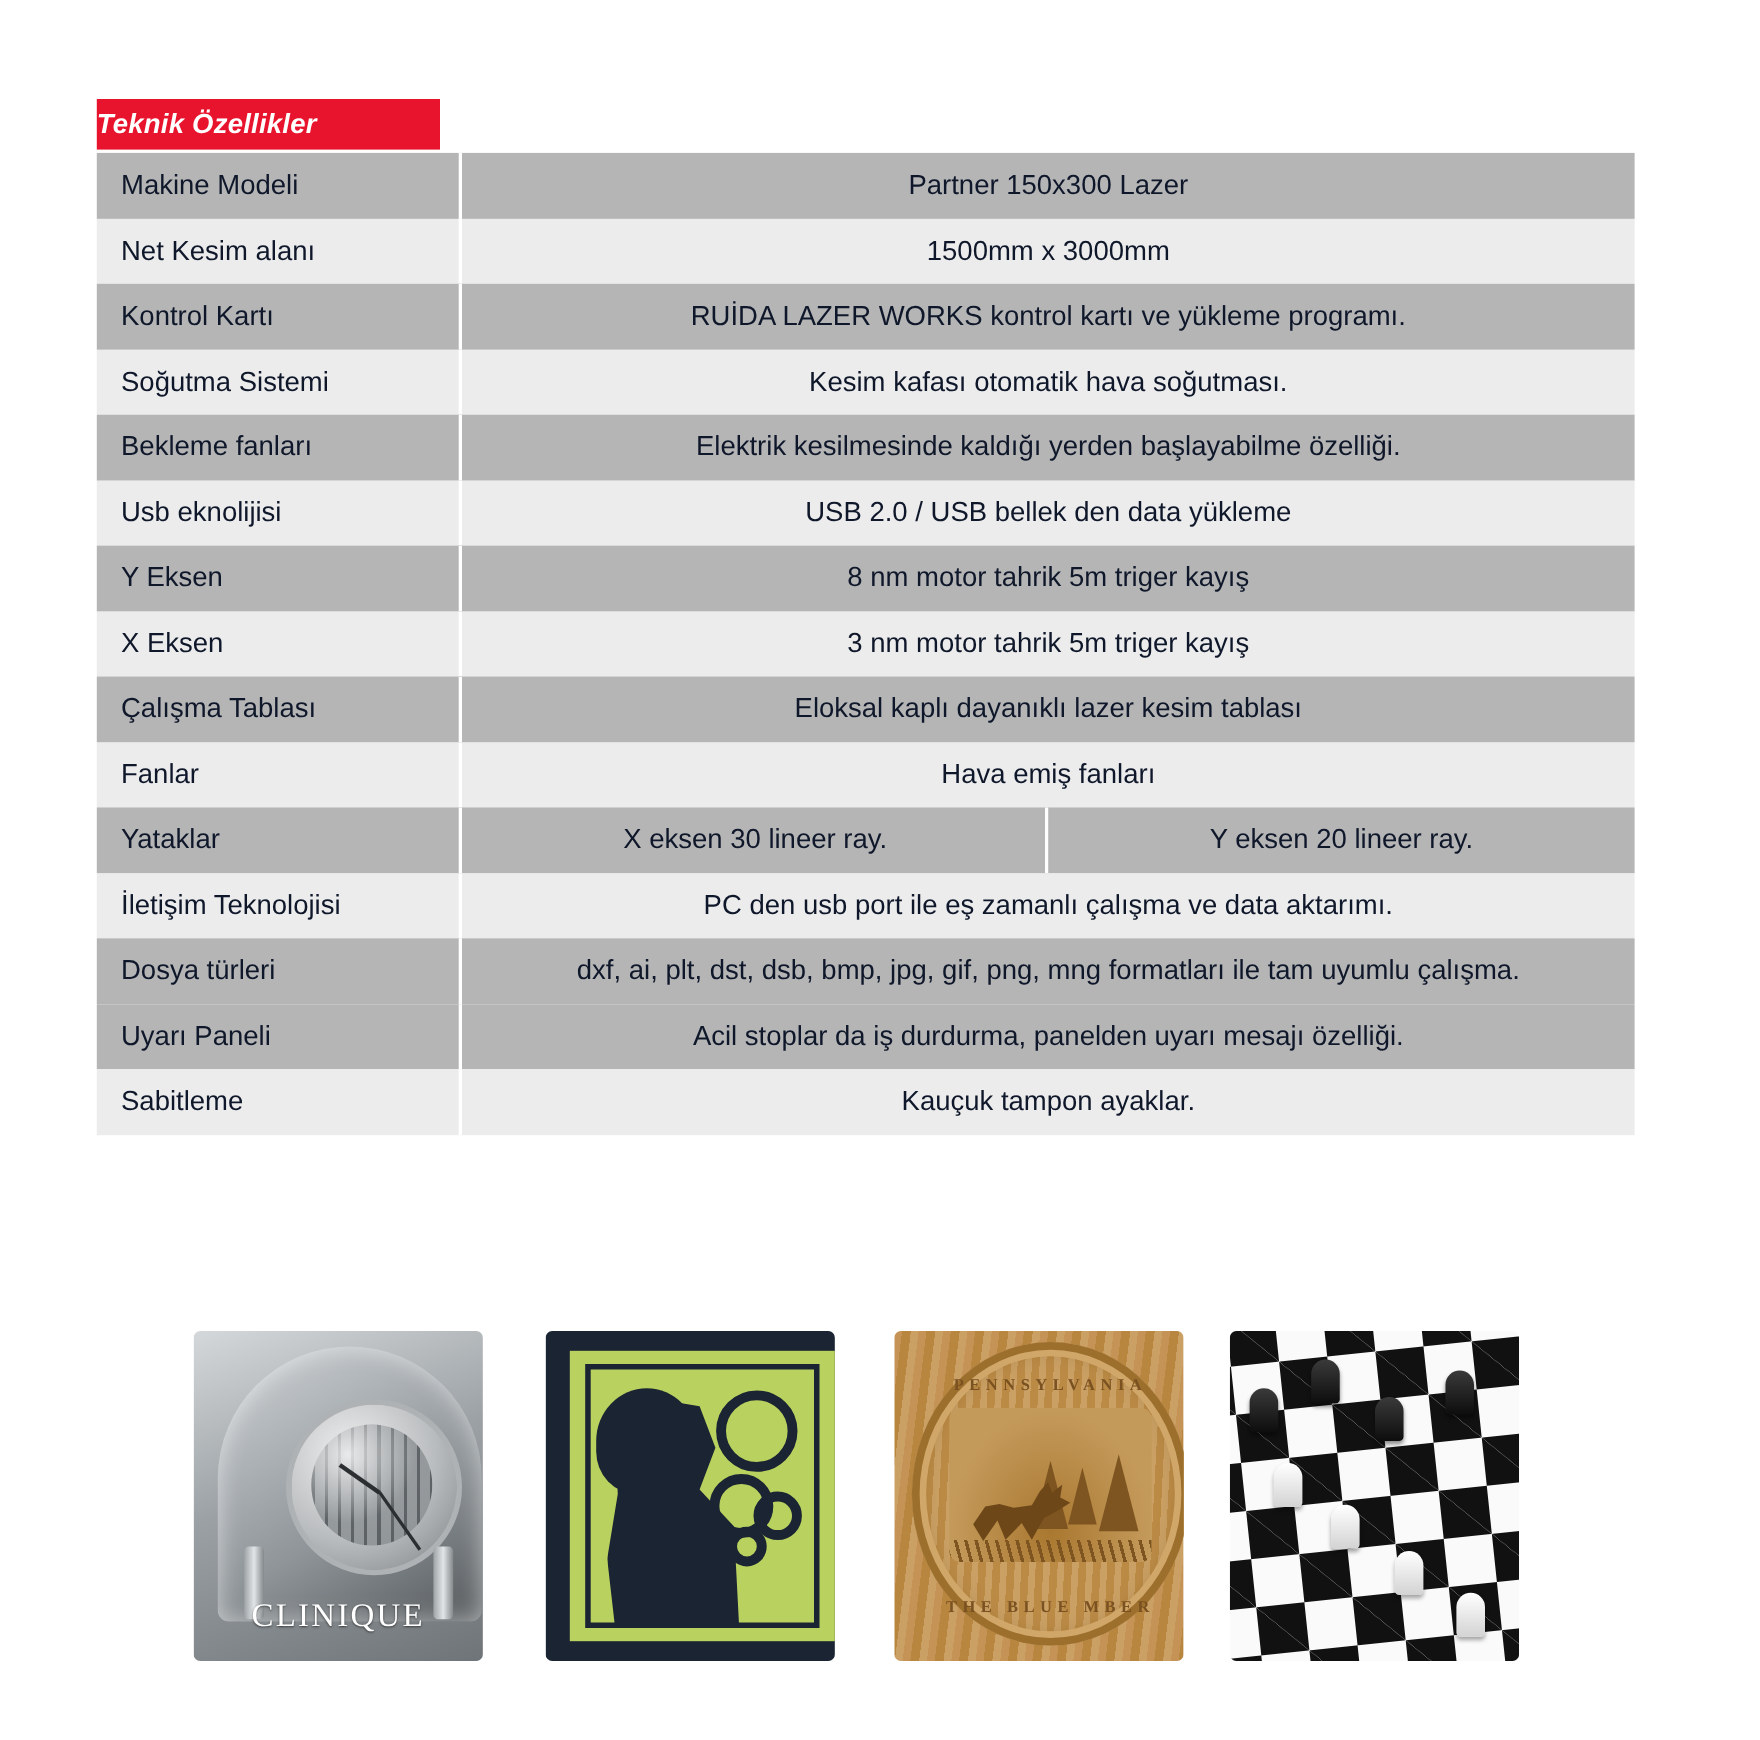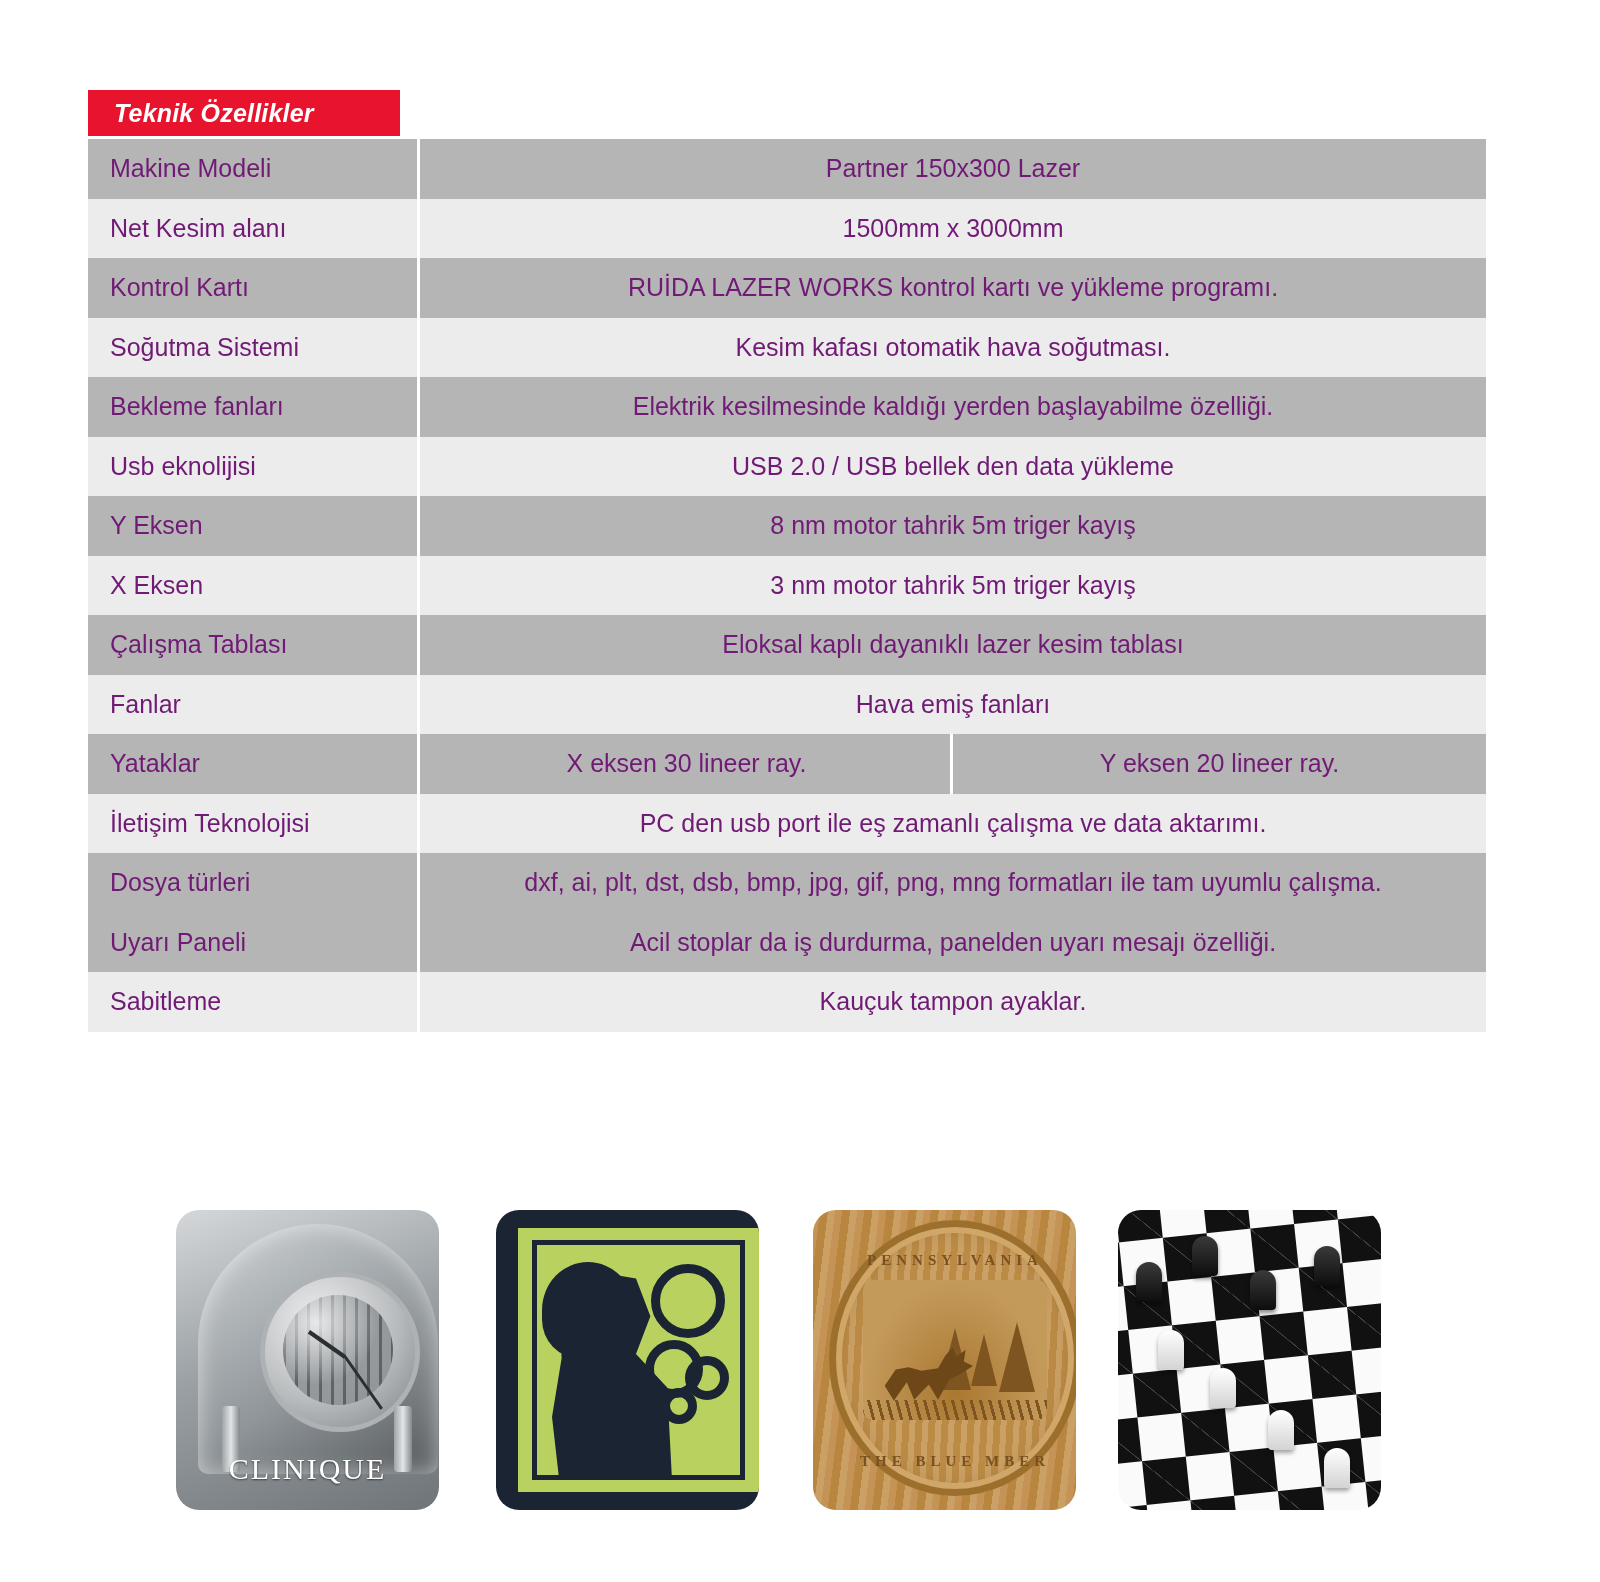--- a/index.html
+++ b/index.html
@@ -32,41 +32,40 @@
     background: #e8142d;
     display: flex;
     align-items: center;
   }
   .badge-text {
     color: #ffffff;
     font-weight: bold;
     font-style: italic;
     font-size: 25px;
     letter-spacing: 0.2px;
-    padding-left: 26px;
     white-space: nowrap;
   }
 
   
   .spec-table {
     position: absolute;
     left: 88px;
     top: 139px;
     width: 1398px;
     border-collapse: collapse;
     table-layout: fixed;
   }
   .spec-table tr {
     height: 59.5px;
   }
   .spec-table td {
     padding: 0 0 0 0;
     vertical-align: middle;
     font-size: 25px;
-    color: #701a75;
+    color: #0f172a;
     border: none;
   }
   .row-dark td { background: #b5b5b5; }
   .row-light td { background: #ececec; }
 
   td.label {
     width: 310px;
     padding-left: 22px;
     text-align: left;
     white-space: nowrap;
@@ -85,21 +84,21 @@
     left: 88px;
     top: 1210px;
     width: 1420px;
     height: 320px;
   }
   .thumb {
     position: absolute;
     top: 0;
     width: 263px;
     height: 300px;
-    border-radius: 23px;
+    border-radius: 6px;
     overflow: hidden;
   }
   .thumb.t1 { left: 88px; }
   .thumb.t2 { left: 408px; }
   .thumb.t3 { left: 725px; }
   .thumb.t4 { left: 1030px; }
 
   
   .clock-bg {
     width: 100%; height: 100%;

